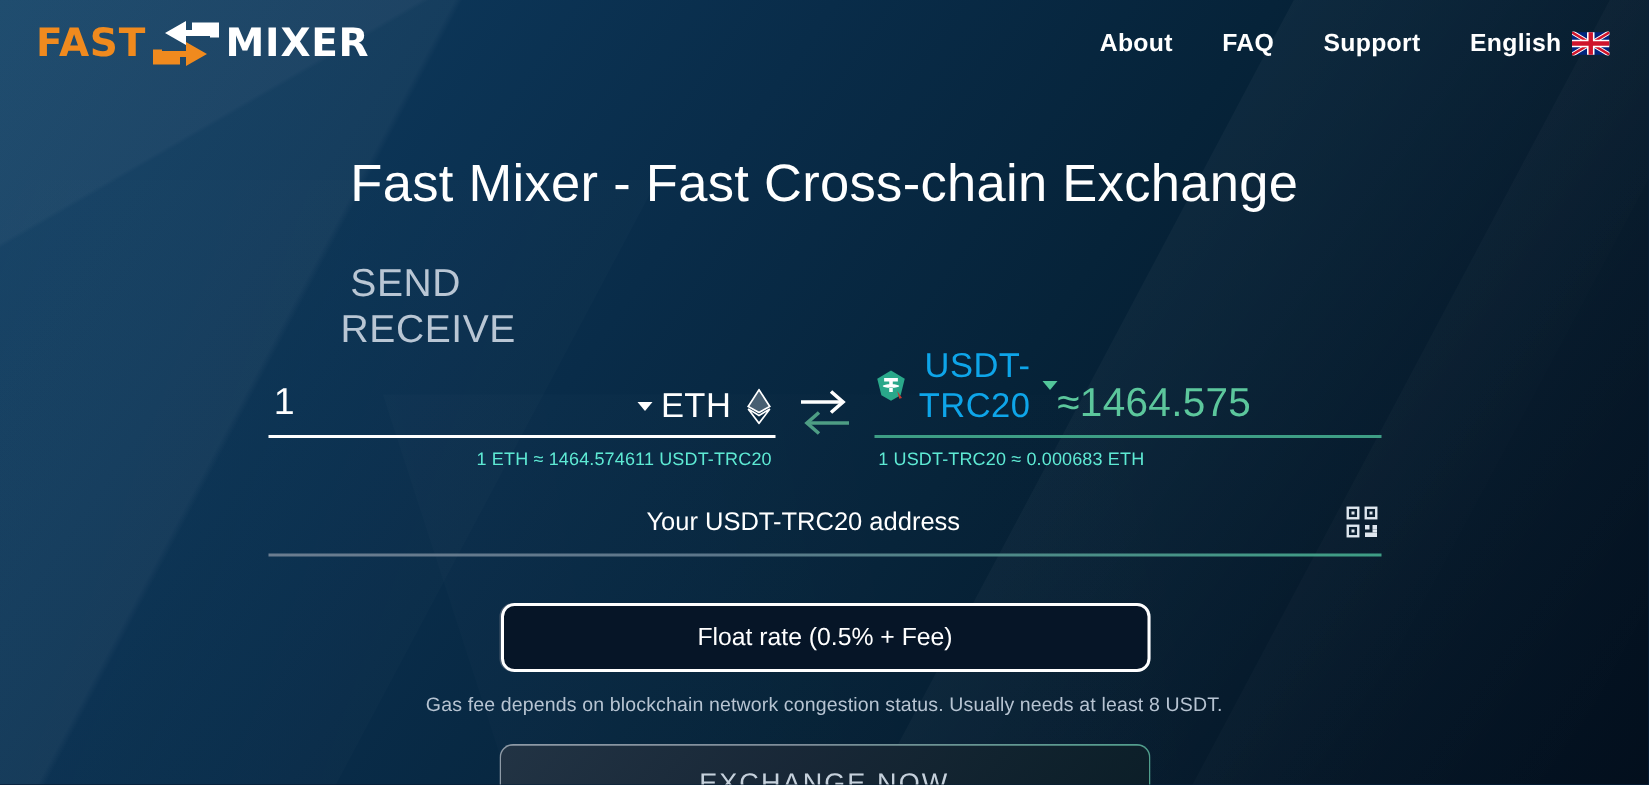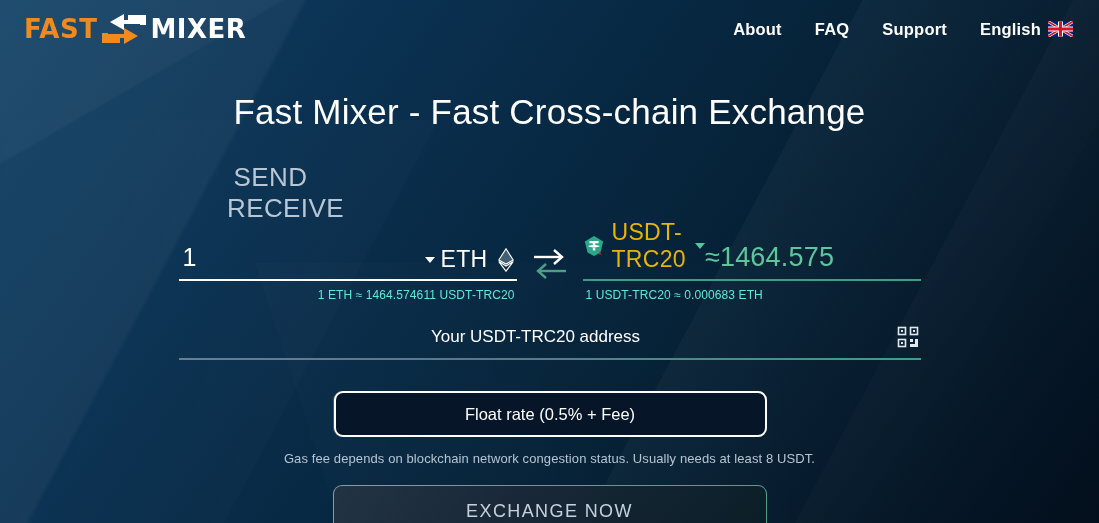--- a/index.html
+++ b/index.html
@@ -59,21 +59,21 @@
 
   
   main {
     position: absolute; top: 58px; left: 0; right: 0; bottom: 0;
     z-index: 4;
   }
   h1 {
     text-align: center; color: #ffffff;
     font-size: 35px; font-weight: normal;
     letter-spacing: .2px;
-    margin-top: 34px;
+    margin-top: 45px;
   }
 
   .panel { width: 742px; margin: 0 auto; }
 
   
   .labels {
     display: flex; 
     margin-top: 30px; padding: 0 2px;
     color: #b9c6d4; font-size: 26px; letter-spacing: .4px; flex-direction: column;
   }
@@ -99,21 +99,21 @@
     background: transparent; border: 0; outline: none;
     color: #ffffff; font-size: 25px; font-family: "Liberation Sans", sans-serif;
     width: 180px; padding: 0 0 2px 4px;
   }
   .cur-select {
     display: flex; align-items: center; gap: 7px;
     cursor: pointer; padding-bottom: 1px;
   }
   .cur-name { font-size: 23px; letter-spacing: .3px; }
   .left .cur-name { color: #ffffff; }
-  .right .cur-name { color: #eab308; }
+  .right .cur-name { color: #0ea5e9; text-align: right; }
   .caret {
     width: 0; height: 0;
     border-left: 5px solid transparent; border-right: 5px solid transparent;
     border-top: 6px solid currentColor;
     display: inline-block;
   }
   .left .caret  { color: #ffffff; margin-right: -1px; }
   .right .caret { color: #53c69a; margin-left: 1px; }
   .coin-ico { width: 22px; height: 24px; display: block; }
 

